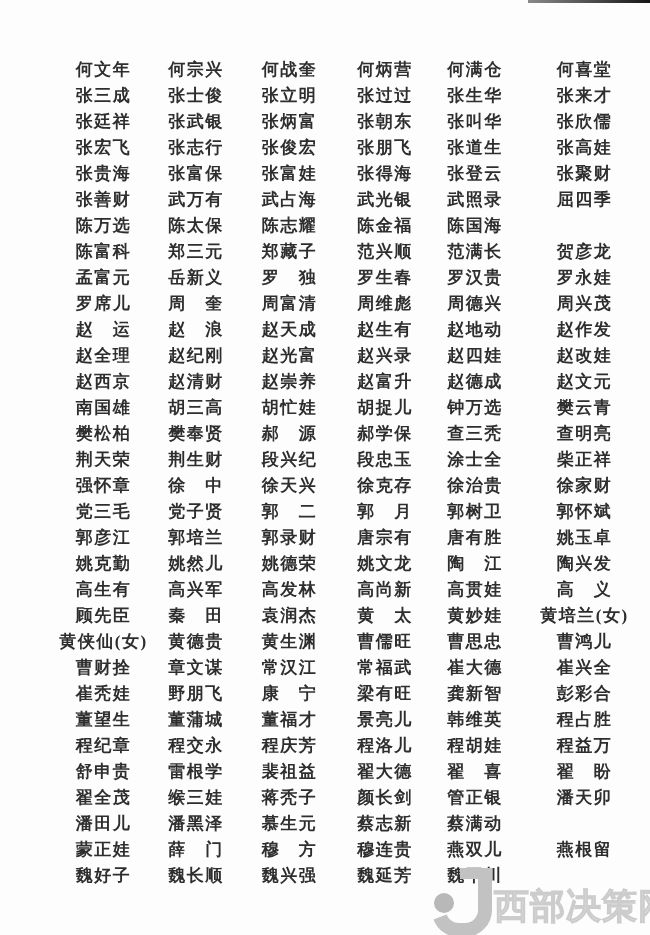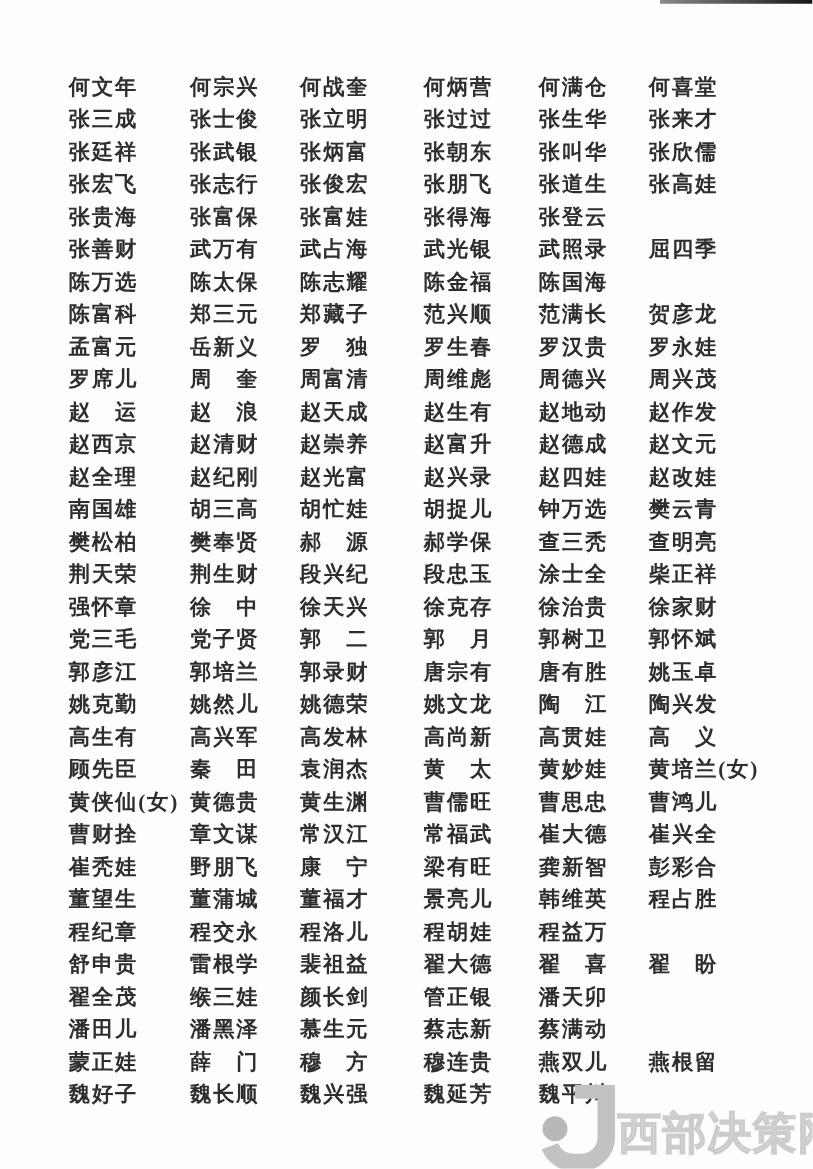--- a/index.html
+++ b/index.html
@@ -29,20 +29,21 @@
     position: absolute;
     top: 57px;
     left: 55px;
     right: 0;
   }
   .name-row {
     display: grid;
     grid-template-columns: 97px 88px 99px 92px 88px 1fr;
     height: 26px;
     align-items: center;
+    text-align: center;
   }
   .name-cell {
     font-size: 17px;
     font-weight: 600;
     color: #2e2e2e;
     letter-spacing: 1.5px;
     white-space: nowrap;
     line-height: 26px;
   }
   .watermark {
@@ -110,20 +111,21 @@
         <div class="name-cell">张朋飞</div>
         <div class="name-cell">张道生</div>
         <div class="name-cell">张高娃</div>
       </div>
       <div class="name-row">
         <div class="name-cell">张贵海</div>
         <div class="name-cell">张富保</div>
         <div class="name-cell">张富娃</div>
         <div class="name-cell">张得海</div>
         <div class="name-cell">张登云</div>
+        <div class="name-cell">张聚财</div>
       </div>
       <div class="name-row">
         <div class="name-cell">张善财</div>
         <div class="name-cell">武万有</div>
         <div class="name-cell">武占海</div>
         <div class="name-cell">武光银</div>
         <div class="name-cell">武照录</div>
         <div class="name-cell">屈四季</div>
       </div>
       <div class="name-row">
@@ -159,36 +161,36 @@
       </div>
       <div class="name-row">
         <div class="name-cell">赵　运</div>
         <div class="name-cell">赵　浪</div>
         <div class="name-cell">赵天成</div>
         <div class="name-cell">赵生有</div>
         <div class="name-cell">赵地动</div>
         <div class="name-cell">赵作发</div>
       </div>
       <div class="name-row">
+        <div class="name-cell">赵全理</div>
+        <div class="name-cell">赵纪刚</div>
+        <div class="name-cell">赵光富</div>
+        <div class="name-cell">赵兴录</div>
+        <div class="name-cell">赵四娃</div>
+        <div class="name-cell">赵改娃</div>
+      </div>
+      <div class="name-row">
         <div class="name-cell">赵西京</div>
         <div class="name-cell">赵清财</div>
         <div class="name-cell">赵崇养</div>
         <div class="name-cell">赵富升</div>
         <div class="name-cell">赵德成</div>
         <div class="name-cell">赵文元</div>
       </div>
       <div class="name-row">
-        <div class="name-cell">赵全理</div>
-        <div class="name-cell">赵纪刚</div>
-        <div class="name-cell">赵光富</div>
-        <div class="name-cell">赵兴录</div>
-        <div class="name-cell">赵四娃</div>
-        <div class="name-cell">赵改娃</div>
-      </div>
-      <div class="name-row">
         <div class="name-cell">南国雄</div>
         <div class="name-cell">胡三高</div>
         <div class="name-cell">胡忙娃</div>
         <div class="name-cell">胡捉儿</div>
         <div class="name-cell">钟万选</div>
         <div class="name-cell">樊云青</div>
       </div>
       <div class="name-row">
         <div class="name-cell">樊松柏</div>
         <div class="name-cell">樊奉贤</div>
@@ -281,35 +283,37 @@
         <div class="name-cell">董望生</div>
         <div class="name-cell">董蒲城</div>
         <div class="name-cell">董福才</div>
         <div class="name-cell">景亮儿</div>
         <div class="name-cell">韩维英</div>
         <div class="name-cell">程占胜</div>
       </div>
       <div class="name-row">
         <div class="name-cell">程纪章</div>
         <div class="name-cell">程交永</div>
+        <div class="name-cell">程庆芳</div>
         <div class="name-cell">程洛儿</div>
         <div class="name-cell">程胡娃</div>
         <div class="name-cell">程益万</div>
       </div>
       <div class="name-row">
         <div class="name-cell">舒申贵</div>
         <div class="name-cell">雷根学</div>
         <div class="name-cell">裴祖益</div>
         <div class="name-cell">翟大德</div>
         <div class="name-cell">翟　喜</div>
         <div class="name-cell">翟　盼</div>
       </div>
       <div class="name-row">
         <div class="name-cell">翟全茂</div>
         <div class="name-cell">缑三娃</div>
+        <div class="name-cell">蒋秃子</div>
         <div class="name-cell">颜长剑</div>
         <div class="name-cell">管正银</div>
         <div class="name-cell">潘天卯</div>
       </div>
       <div class="name-row">
         <div class="name-cell">潘田儿</div>
         <div class="name-cell">潘黑泽</div>
         <div class="name-cell">慕生元</div>
         <div class="name-cell">蔡志新</div>
         <div class="name-cell">蔡满动</div>

